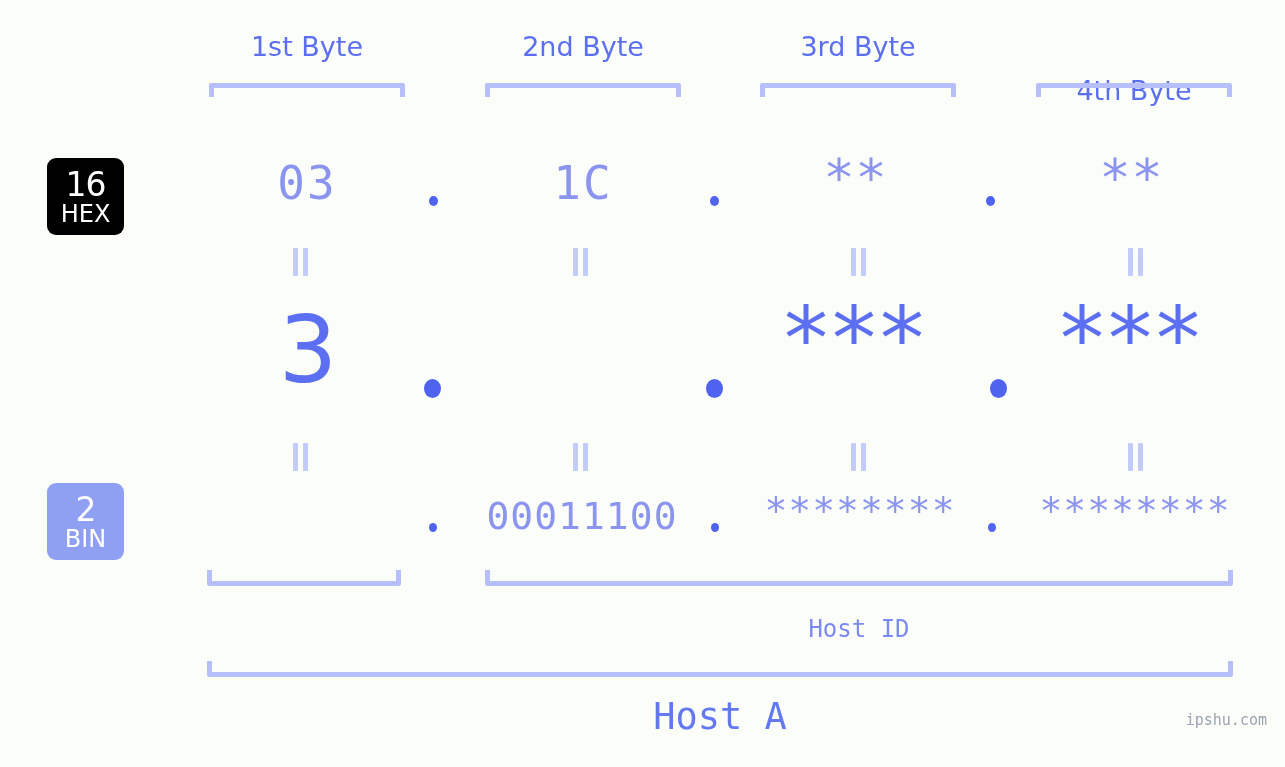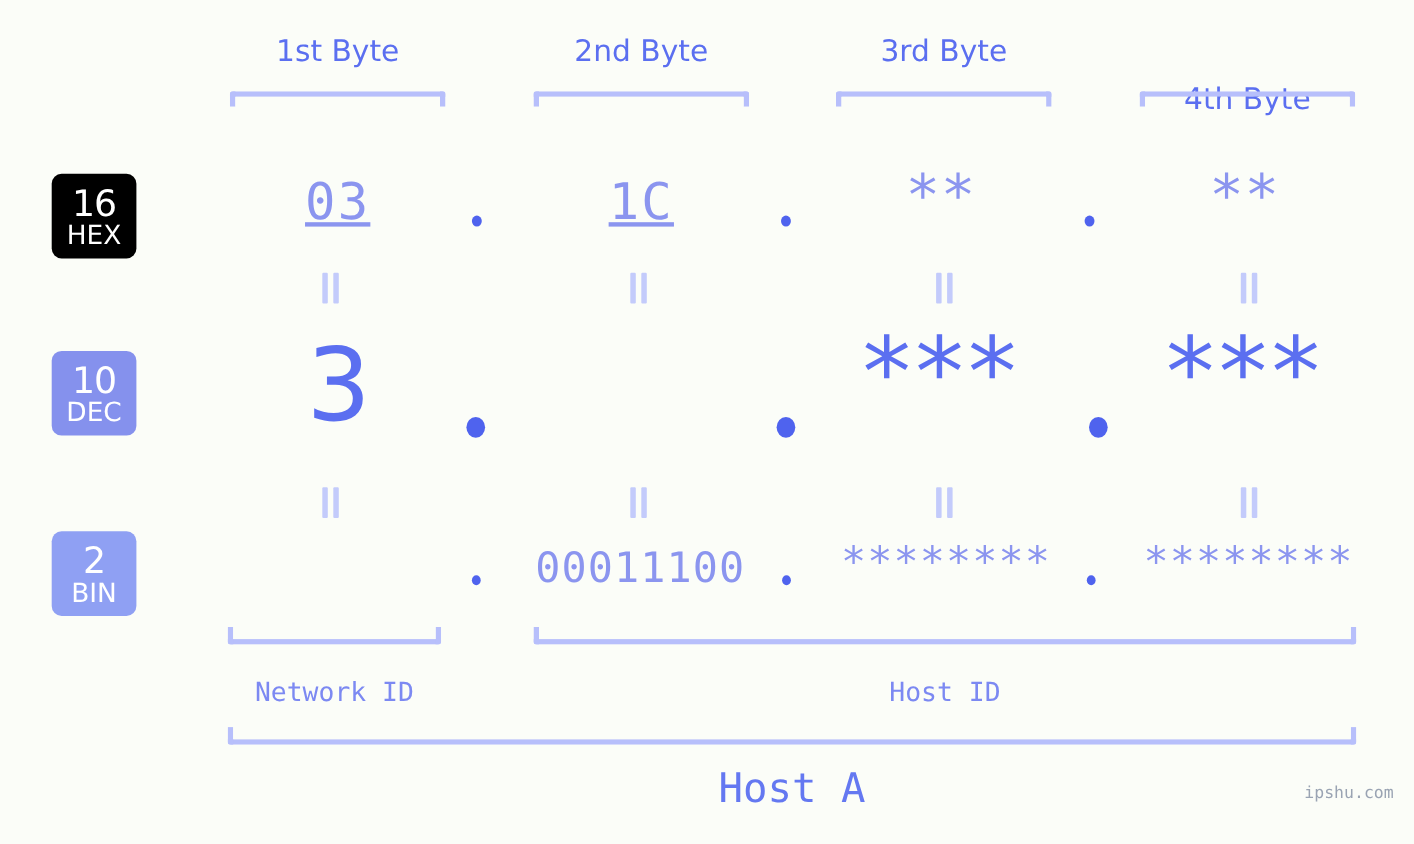--- a/index.html
+++ b/index.html
@@ -85,21 +85,20 @@
     text-align: center;
     white-space: nowrap;
     line-height: 1;
   }
 
   .hex-val {
     font-family: "DejaVu Sans Mono", monospace;
     font-size: 46px;
     color: #8b95ef;
     letter-spacing: 2px;
-    text-decoration: underline;
   }
   .hex-star {
     font-family: "DejaVu Sans", sans-serif;
     font-size: 52px;
     color: #8b95ef;
     letter-spacing: 6px;
   }
   .dec-val {
     font-family: "DejaVu Sans", sans-serif;
     font-size: 92px;
@@ -201,24 +200,20 @@
 
   <div class="eqbar" style="left:293px; top:248px;"></div>
   <div class="eqbar" style="left:303px; top:248px;"></div>
   <div class="eqbar" style="left:573px; top:248px;"></div>
   <div class="eqbar" style="left:583px; top:248px;"></div>
   <div class="eqbar" style="left:851px; top:248px;"></div>
   <div class="eqbar" style="left:861px; top:248px;"></div>
   <div class="eqbar" style="left:1128px; top:248px;"></div>
   <div class="eqbar" style="left:1138px; top:248px;"></div>
 
-  <div class="badge" style="top:319px; background:#8591ed;">
-    <span class="num">10</span>
-    <span class="sys">DEC</span>
-  </div>
 
   <div class="val dec-val" style="left:209px; top:305px; width:196px;">3</div>
   <div class="dot dot-lg" style="left:424px; top:379px;"></div>
   <div class="dot dot-lg" style="left:706px; top:379px;"></div>
   <div class="val dec-star" style="left:758px; top:295px; width:196px;">***</div>
   <div class="dot dot-lg" style="left:990px; top:379px;"></div>
   <div class="val dec-star" style="left:1034px; top:295px; width:196px;">***</div>
 
   <div class="eqbar" style="left:293px; top:443px;"></div>
   <div class="eqbar" style="left:303px; top:443px;"></div>
@@ -237,21 +232,20 @@
   <div class="dot dot-xs" style="left:429px; top:523px;"></div>
   <div class="val bin-val" style="left:476px; top:497px; width:212px;">00011100</div>
   <div class="dot dot-xs" style="left:711px; top:523px;"></div>
   <div class="val bin-star" style="left:754px; top:492px; width:212px;">********</div>
   <div class="dot dot-xs" style="left:988px; top:523px;"></div>
   <div class="val bin-star" style="left:1029px; top:492px; width:212px;">********</div>
 
   <div class="bracket-up" style="left:207px; top:570px; width:194px;"></div>
   <div class="bracket-up" style="left:485px; top:570px; width:748px;"></div>
 
-  <div class="id-label" style="left:207px; top:615px; width:194px;">Network ID</div>
   <div class="id-label" style="left:485px; top:615px; width:748px;">Host ID</div>
 
   <div class="bracket-up" style="left:207px; top:661px; width:1026px;"></div>
   <div class="class-label" style="left:207px; top:695px; width:1026px;">Host A</div>
 
   <div class="watermark">ipshu.com</div>
 
 </div>
 
 </body></html>

